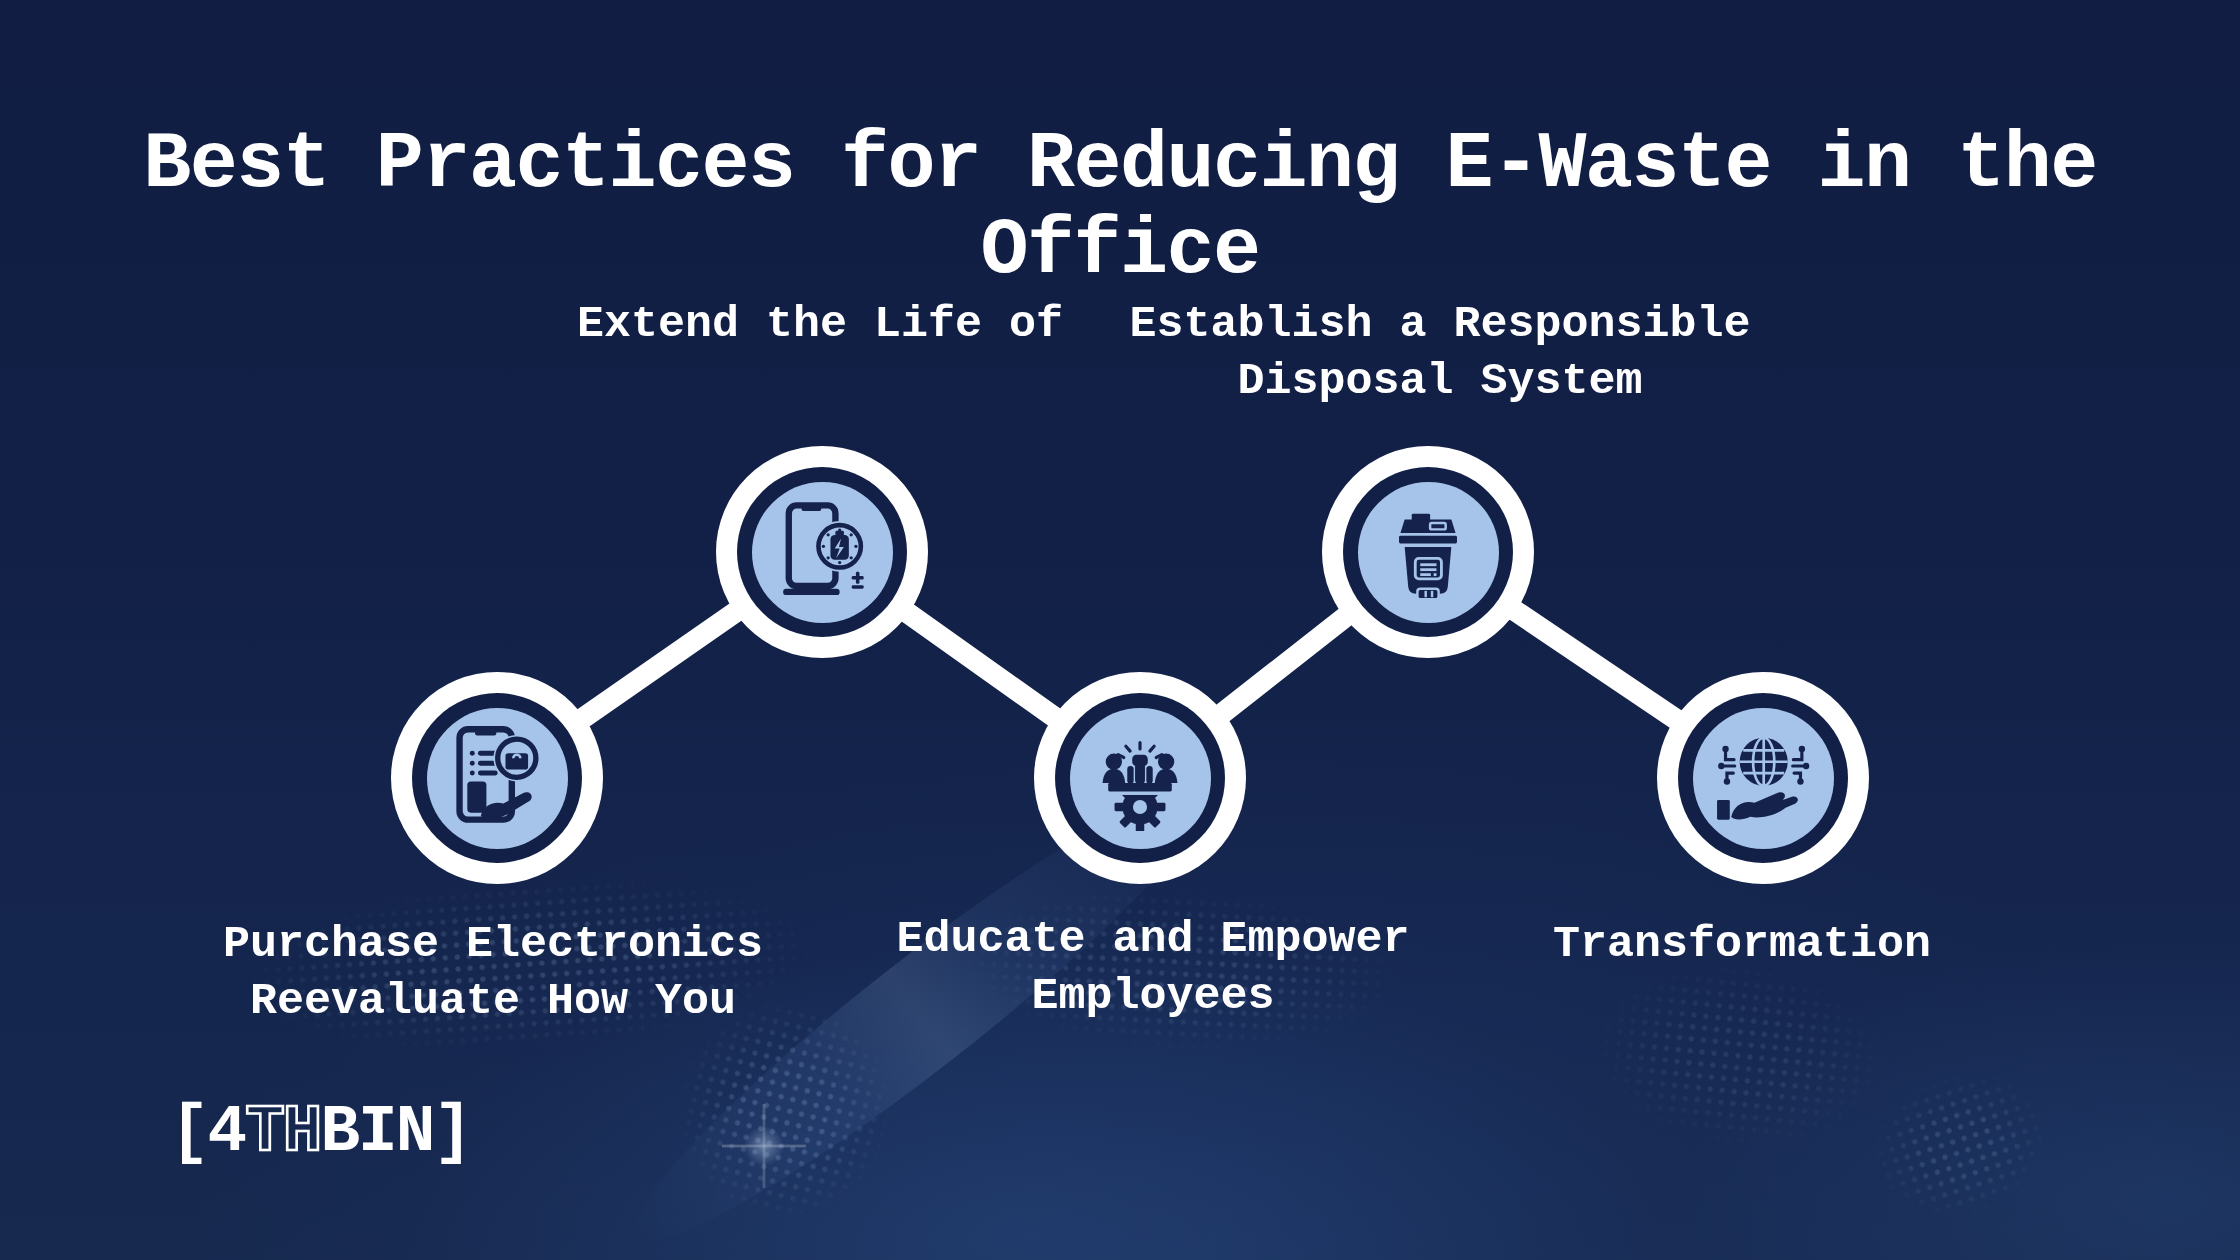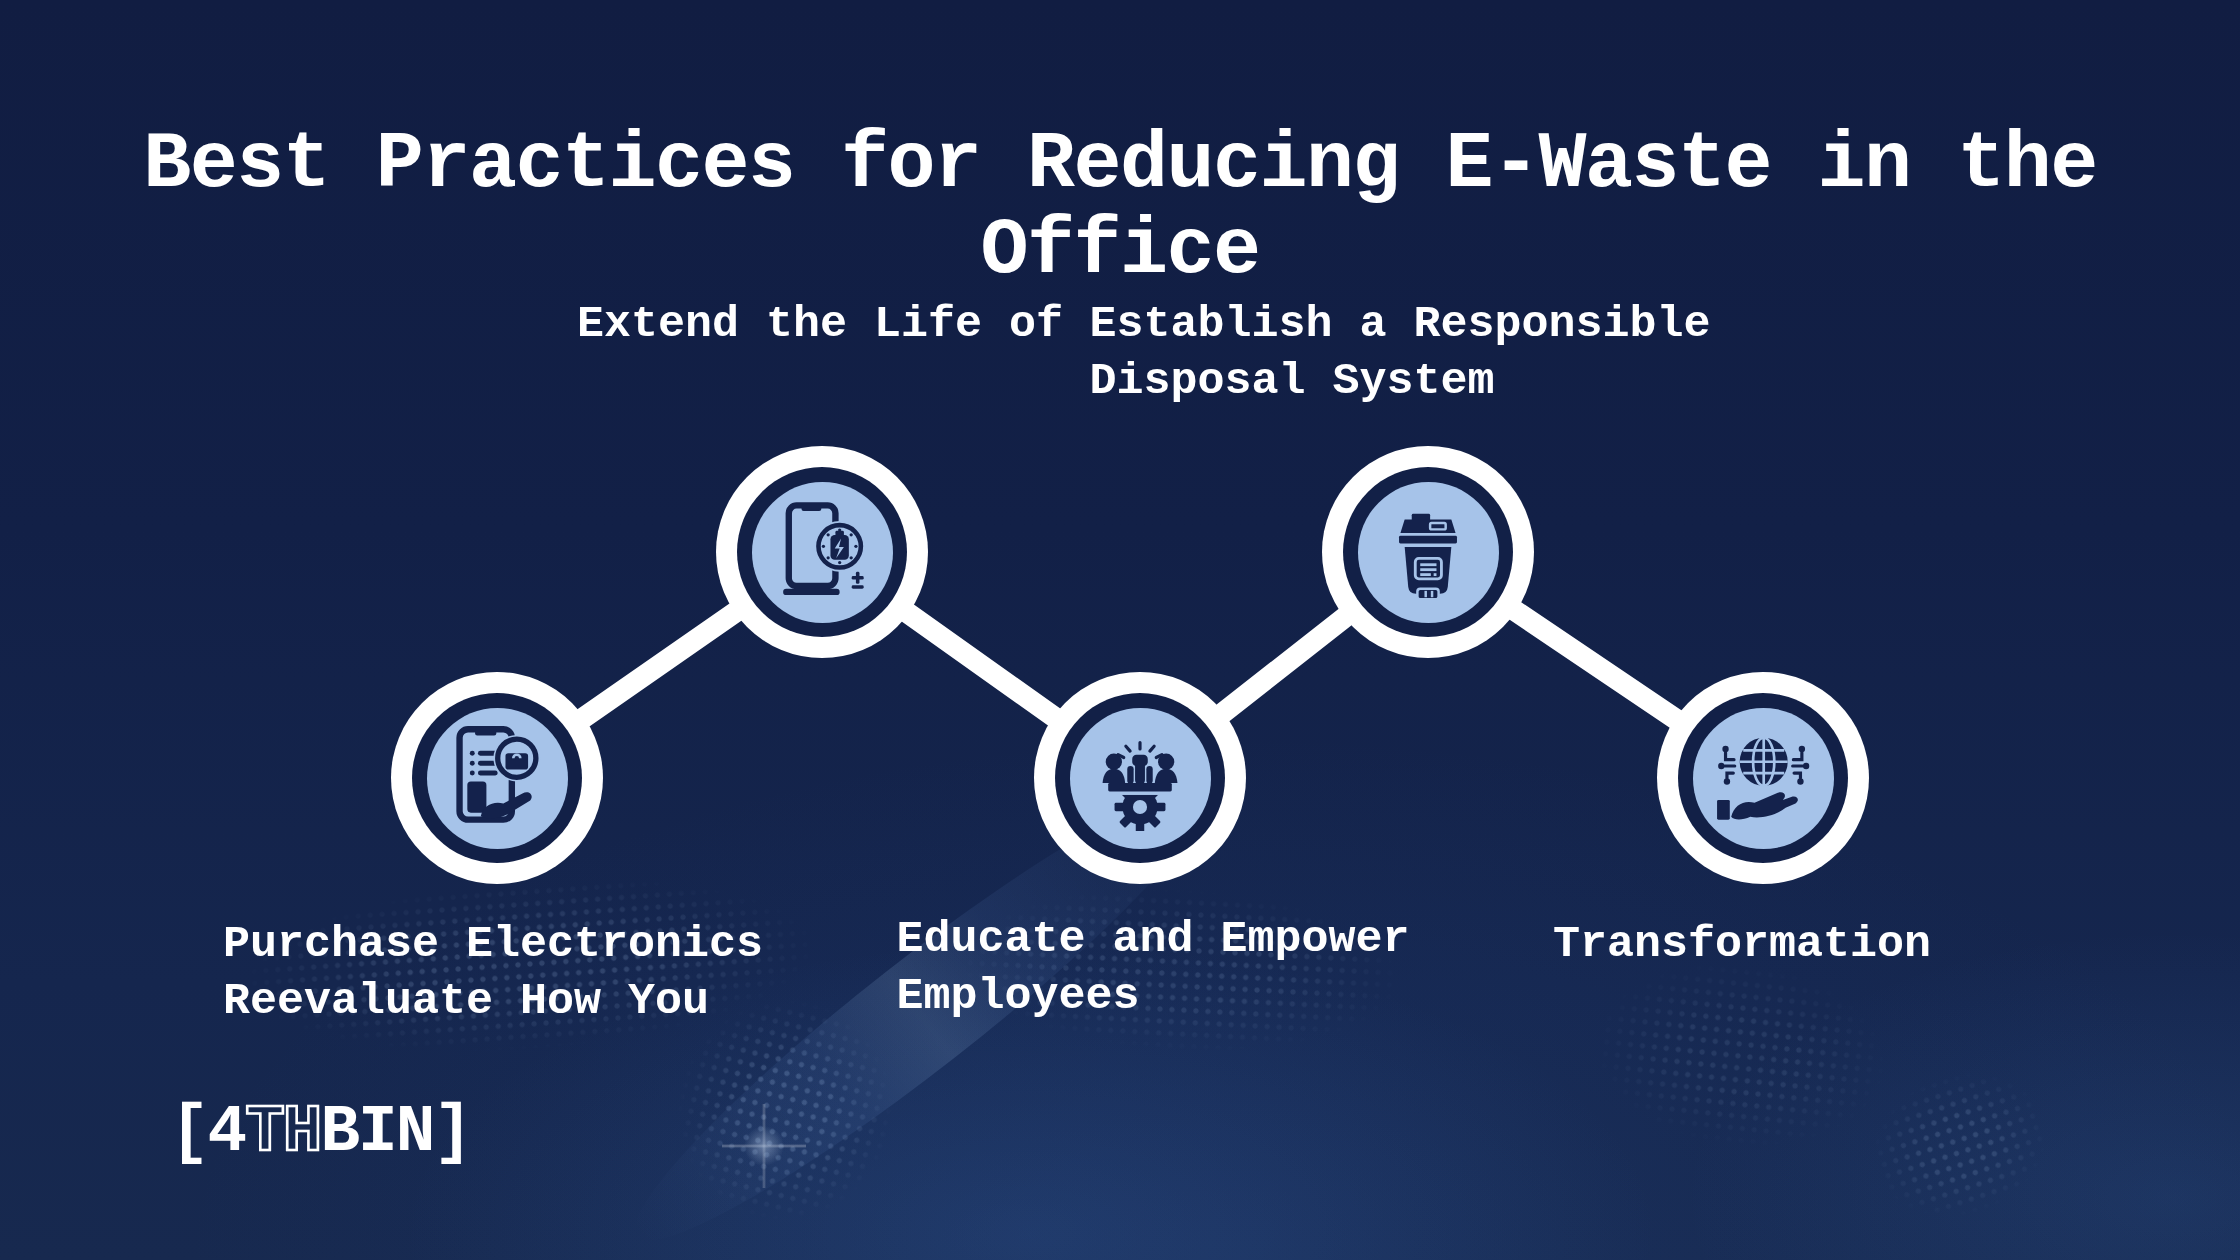--- a/index.html
+++ b/index.html
@@ -49,23 +49,23 @@
     display:flex;align-items:center;justify-content:center;z-index:2;}
   .node-gap{width:170px;height:170px;border-radius:50%;background:#122047;
     display:flex;align-items:center;justify-content:center;}
   .node-core{width:141px;height:141px;border-radius:50%;background:#a6c3e9;
     display:flex;align-items:center;justify-content:center;}
   .node-core svg{width:106px;height:106px;display:block;}
   .n1{left:391px;top:672px;} .n2{left:716px;top:446px;} .n3{left:1034px;top:672px;}
   .n4{left:1322px;top:446px;} .n5{left:1657px;top:672px;}
   
   .step-label{position:absolute;z-index:2;color:#fff;font-weight:700;font-size:45px;
-    line-height:57px;white-space:nowrap;transform:translateX(-50%);}
+    line-height:57px;text-align:center;white-space:nowrap;transform:translateX(-50%);}
   .lab1{left:493px;top:916px;} .lab2{left:820px;top:296px;} .lab3{left:1153px;top:911px;}
-  .lab4{left:1400px;top:296px;} .lab5{left:1742px;top:916px;}
+  .lab4{left:1440px;top:296px;} .lab5{left:1742px;top:916px;}
   
   .logo{position:absolute;left:170px;top:1097px;z-index:2;color:#fff;font-weight:700;
     font-size:66px;line-height:72px;letter-spacing:-2px;white-space:nowrap;}
   .logo .outline{color:transparent;-webkit-text-stroke:2.6px #ffffff;}
 </style>
 </head>
 <body>
 
 <div class="canvas">
 

